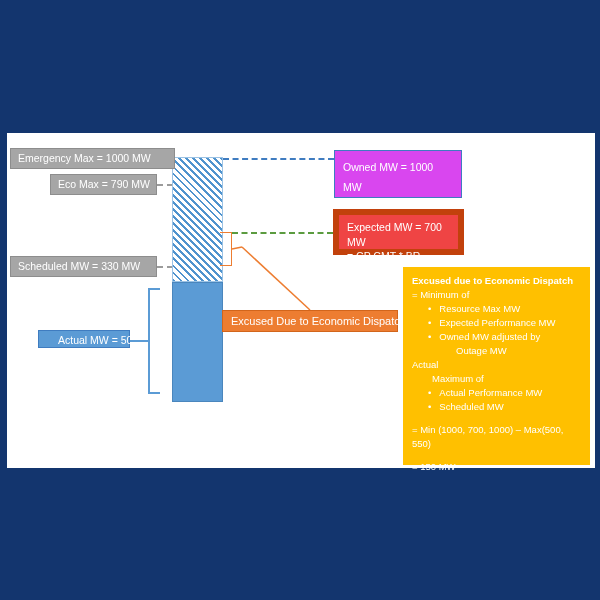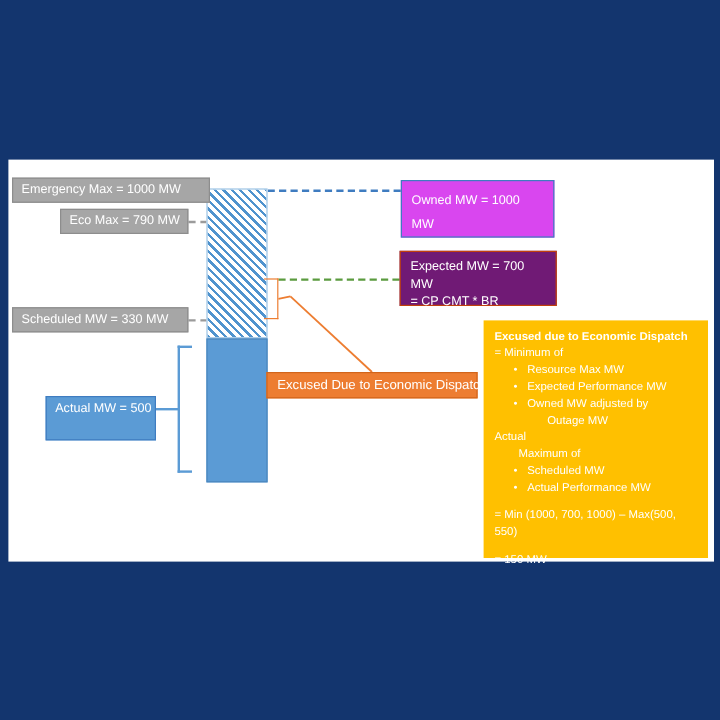--- a/index.html
+++ b/index.html
@@ -85,23 +85,23 @@
   }
 
   
   .label-blue {
     position: absolute;
     background: #5b9bd5;
     border: 1px solid #3f7cc0;
     color: #ffffff;
     font-size: 10.5px;
     line-height: 19px;
-    height: 37px;
-    box-sizing: border-box;
-    padding: 0 7px;
+    height: 18px;
+    box-sizing: border-box;
+    padding: 0 19px;
     white-space: nowrap;
   }
 
   
   .label-orange {
     position: absolute;
     background: #ed7d31;
     border: 1px solid #d2651b;
     color: #ffffff;
     font-size: 11px;
@@ -120,22 +120,22 @@
     font-size: 10.5px;
   }
   .box-blue {
     background: #d946ef;
     border: 1px solid #3f7cc0;
     padding: 6px 8px;
     line-height: 20px;
   }
   .box-blue .ln2 { margin-top: 6px; }
   .box-green {
-    background: #701a75;
-    border: 1px solid #c2410c;
+    background: #ef4444;
+    border: 6px solid #c2410c;
     padding: 5px 8px;
     line-height: 14.5px;
   }
   .box-amber {
     background: #ffc000;
     padding: 7px 9px 8px 9px;
     line-height: 14px;
     font-size: 9.5px;
   }
   .box-amber .hdr { font-weight: bold; }
@@ -221,22 +221,22 @@
 
   <div class="box box-amber" style="left:403px; top:267px; width:187px; height:198px;">
     <div class="hdr">Excused due to Economic Dispatch</div>
     <div>= Minimum of</div>
     <div class="bullet">Resource Max MW</div>
     <div class="bullet">Expected Performance MW</div>
     <div class="bullet">Owned MW adjusted by</div>
     <div class="bullet-cont">Outage MW</div>
     <div>Actual</div>
     <div class="ind1">Maximum of</div>
+    <div class="bullet">Actual Performance MW</div>
     <div class="bullet">Scheduled MW</div>
-    <div class="bullet">Actual Performance MW</div>
     <div class="gap"></div>
     <div>= Min (1000, 700, 1000) – Max(500,</div>
     <div>550)</div>
     <div class="gap"></div>
     <div>= 150 MW</div>
   </div>
 
 </div>
 
 </body></html>

